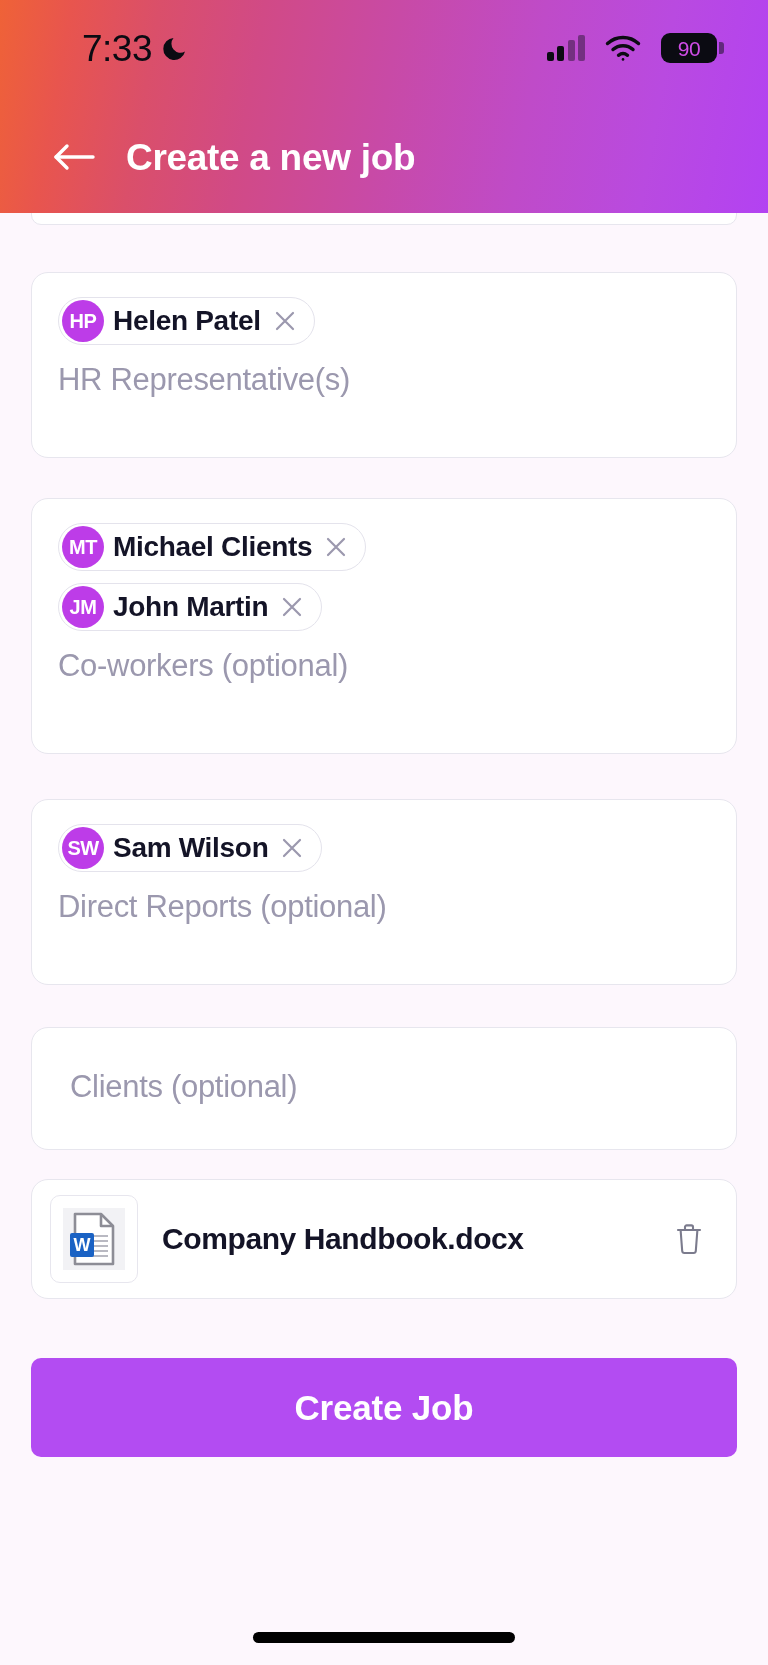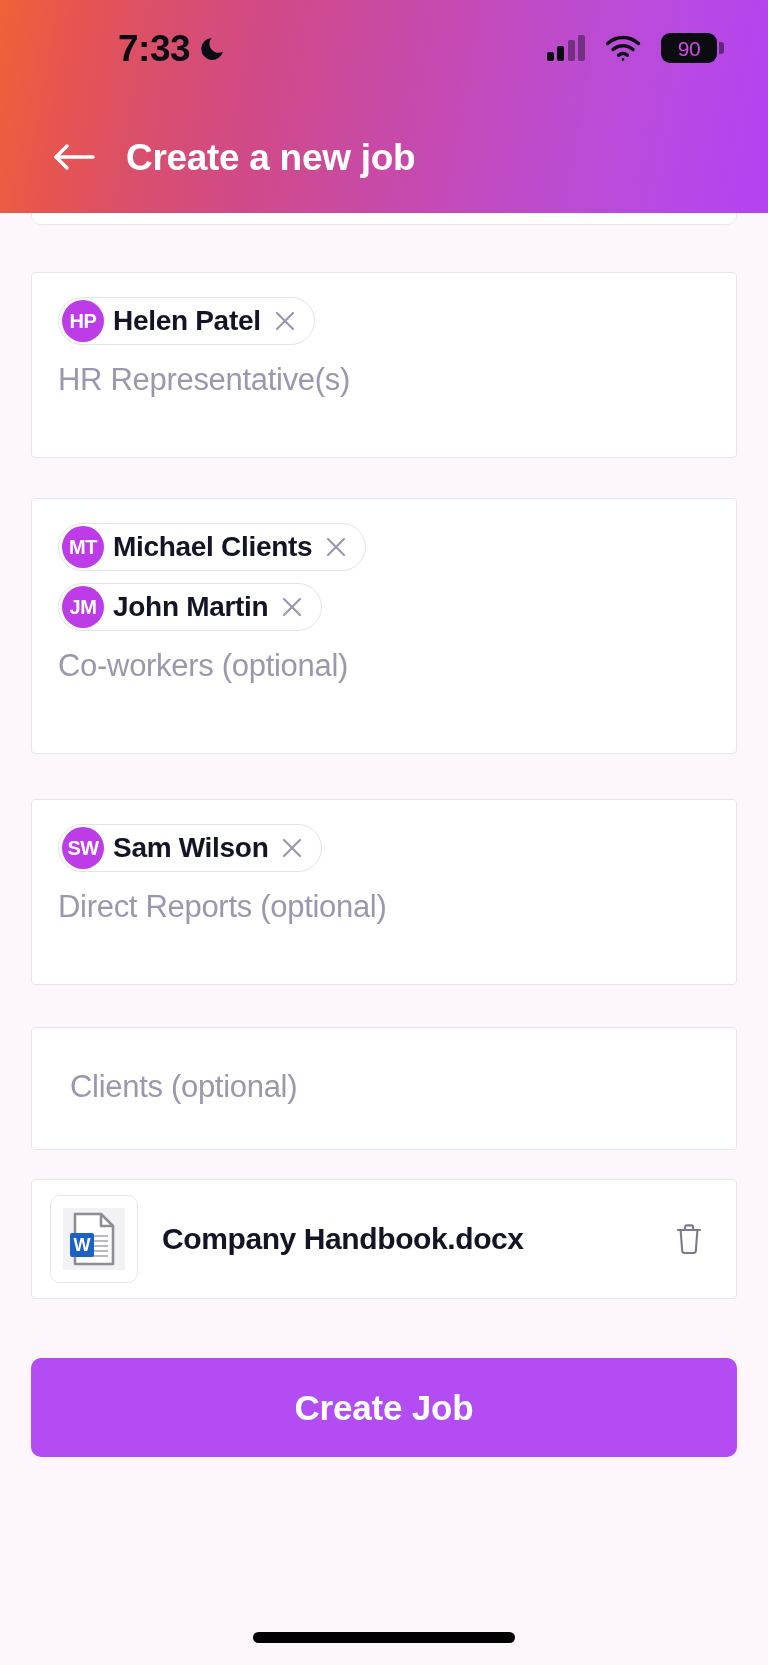--- a/index.html
+++ b/index.html
@@ -43,25 +43,24 @@
   }
 
   .status-left {
     display: flex;
     align-items: center;
     gap: 10px;
   }
 
   .clock {
     font-size: 37px;
-    font-weight: bold;
+    font-weight: normal;
     color: #0b0b12;
     letter-spacing: -0.5px;
     line-height: 1;
-    margin-left: 36px;
   }
 
   .moon-icon {
     width: 28px; height: 28px;
     position: relative;
     display: inline-block;
   }
   .moon-icon svg { display: block; }
 
   .status-right {
@@ -156,21 +155,21 @@
     height: 1452px;
     background: #fdf7fd;
   }
 
   .field-card {
     position: absolute;
     left: 31px;
     width: 706px;
     background: #ffffff;
     border: 1px solid #e7e6ee;
-    border-radius: 4px;
+    border-radius: 17px;
   }
 
   
   .card-partial {
     top: -18px;
     height: 30px;
     border-radius: 10px;
   }
 
   .card-hr       { top: 59px;  height: 186px; }

